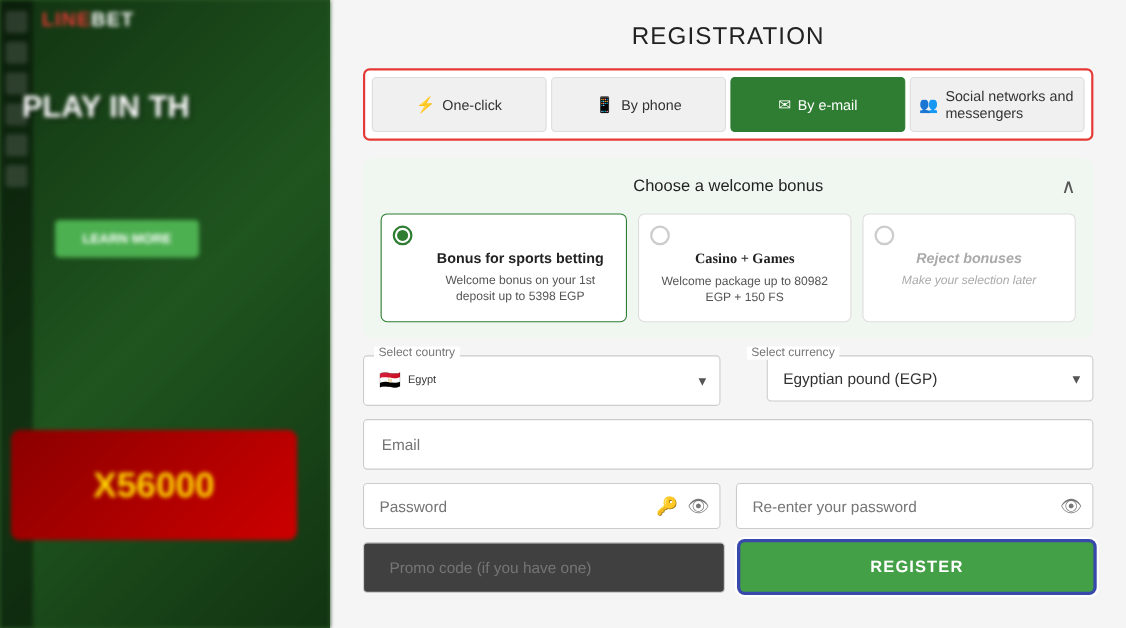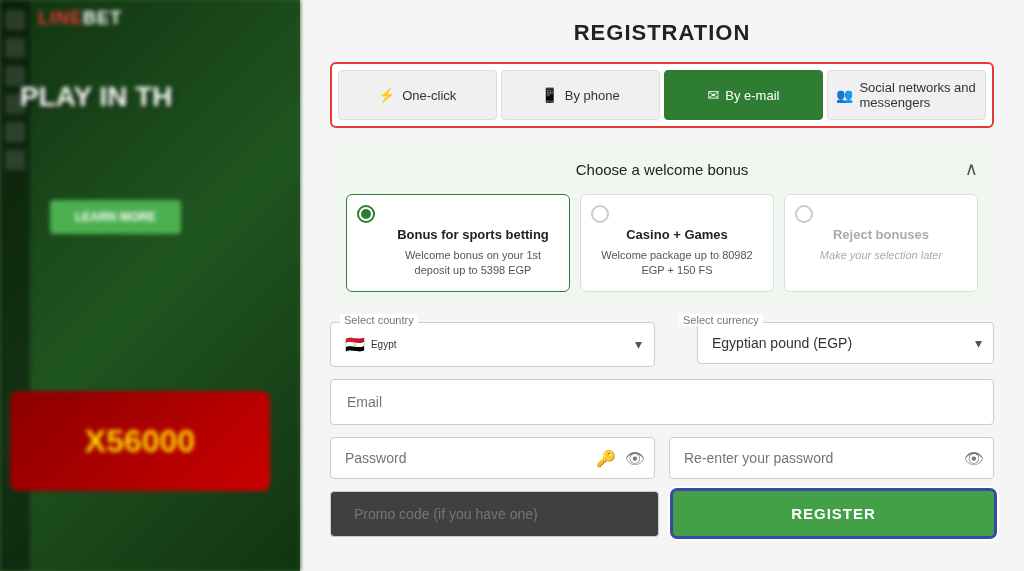--- a/index.html
+++ b/index.html
@@ -89,21 +89,21 @@
     .main-panel {
       flex: 1;
       background: #f5f5f5;
       padding: 20px 30px;
       overflow-y: auto;
     }
 
     .page-title {
       text-align: center;
       font-size: 22px;
-      font-weight: 700;
+      font-weight: 400;
       color: #222;
       margin-bottom: 16px;
       letter-spacing: 1px;
     }
 
     
     .tabs-container {
       border: 2.5px solid #e53935;
       border-radius: 6px;
       padding: 6px;
@@ -427,27 +427,27 @@
       <div class="bonus-card selected">
         <div class="radio-outer selected">
           <div class="radio-inner"></div>
         </div>
         <div class="bonus-card-title" style="margin-top:20px;">Bonus for sports betting</div>
         <div class="bonus-card-desc">Welcome bonus on your 1st deposit up to 5398 EGP</div>
       </div>
 
       <div class="bonus-card">
         <div class="radio-outer"></div>
-        <div class="bonus-card-title" style="margin-top:20px;">Casino + Games</div>
+        <div class="bonus-card-title" style="margin-top:20px;font-family:Liberation Serif, serif;">Casino + Games</div>
         <div class="bonus-card-desc">Welcome package up to 80982 EGP + 150 FS</div>
       </div>
 
       <div class="bonus-card dimmed">
         <div class="radio-outer"></div>
-        <div class="bonus-card-title" style="margin-top:20px;color:#aaa;">Reject bonuses</div>
+        <div class="bonus-card-title" style="margin-top:20px;color:#aaa;font-style:italic;">Reject bonuses</div>
         <div class="bonus-card-desc" style="color:#aaa;font-style:italic;">Make your selection later</div>
       </div>
     </div>
   </div>
 
   
   <div class="form-row">
     <div class="form-group">
       <span class="form-label">Select country</span>
       <div class="flag-wrapper">

